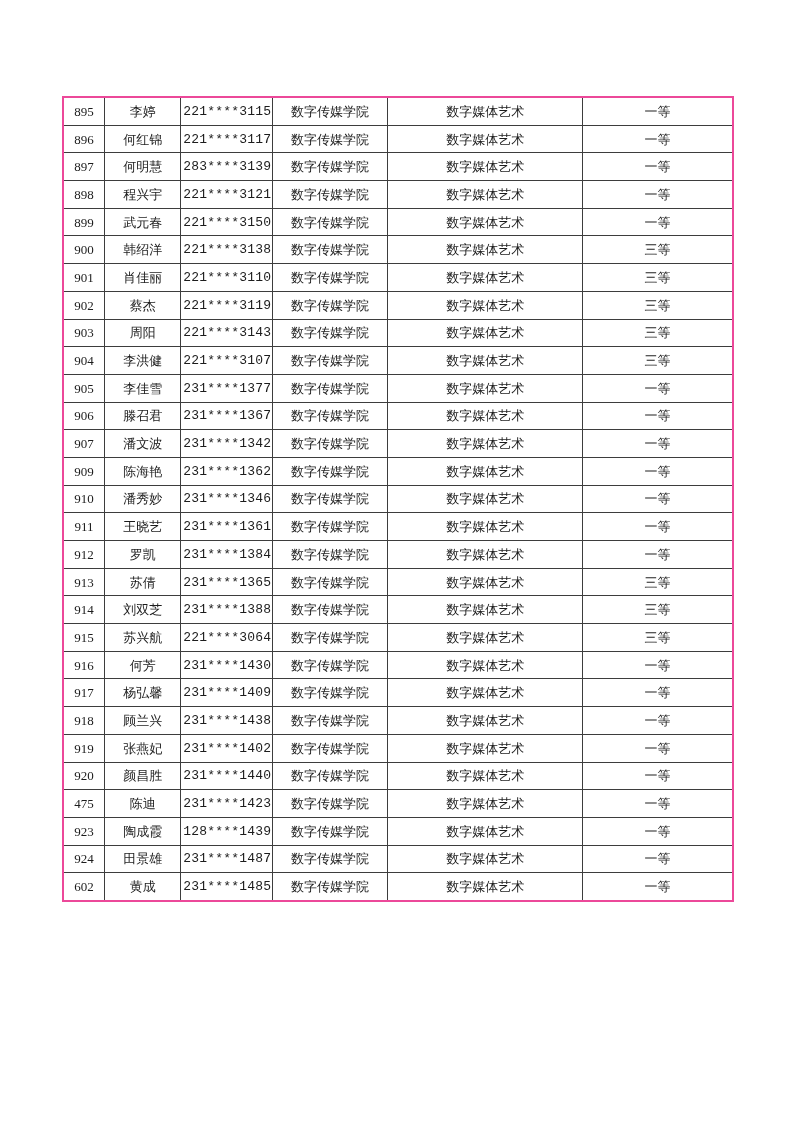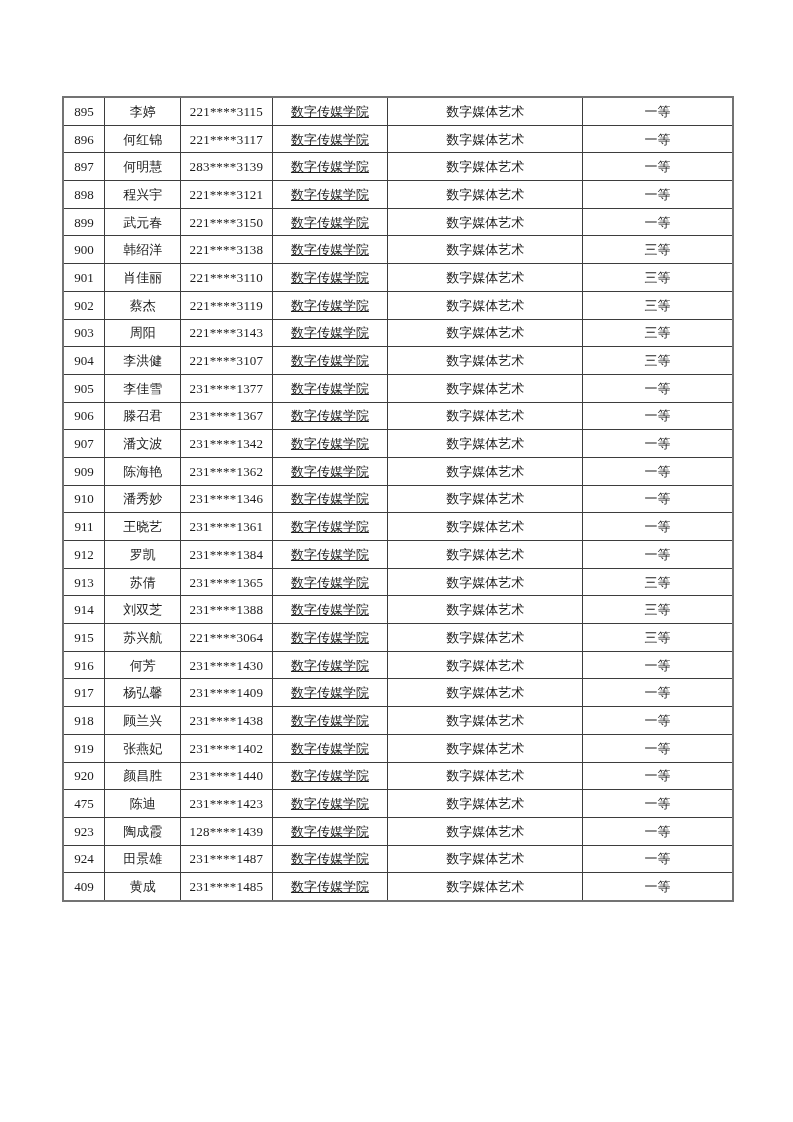--- a/index.html
+++ b/index.html
@@ -21,38 +21,38 @@
     width: 793px; height: 1122px;
     background: #ffffff;
   }
   table.award-table {
     position: absolute;
     left: 62px;
     top: 96px;
     width: 672px;
     border-collapse: collapse;
     table-layout: fixed;
-    border: 2px solid #737373;
+    border: 2px solid #ec4899;
   }
   table.award-table td {
     border: 1px solid #3d3d3d;
     height: 26.7px;
     padding: 0 2px;
     text-align: center;
     vertical-align: middle;
     font-size: 13px;
     line-height: 1;
     color: #1c1c1c;
     white-space: nowrap;
     overflow: hidden;
   }
   .col-no      { width: 41px;  }
   .col-name    { width: 75px;  }
-  .col-id      { width: 90px;  font-family: Liberation Serif, serif; letter-spacing: 0.2px; }
-  .col-college { width: 114px; text-decoration: underline; }
+  .col-id      { width: 90px;  font-family: Liberation Mono, monospace; letter-spacing: 0.2px; }
+  .col-college { width: 114px; }
   .col-major   { width: 192px; }
   .col-grade   { width: 148px; }
 </style>
 </head>
 <body>
 
 <div class="page">
   <table class="award-table">
     <colgroup>
       <col class="col-no">
@@ -281,21 +281,21 @@
         </tr>
         <tr>
           <td class="col-no">924</td>
           <td class="col-name">田景雄</td>
           <td class="col-id">231****1487</td>
           <td class="col-college">数字传媒学院</td>
           <td class="col-major">数字媒体艺术</td>
           <td class="col-grade">一等</td>
         </tr>
         <tr>
-          <td class="col-no">409</td>
+          <td class="col-no">602</td>
           <td class="col-name">黄成</td>
           <td class="col-id">231****1485</td>
           <td class="col-college">数字传媒学院</td>
           <td class="col-major">数字媒体艺术</td>
           <td class="col-grade">一等</td>
         </tr>
       </tbody>
   </table>
 </div>
 

